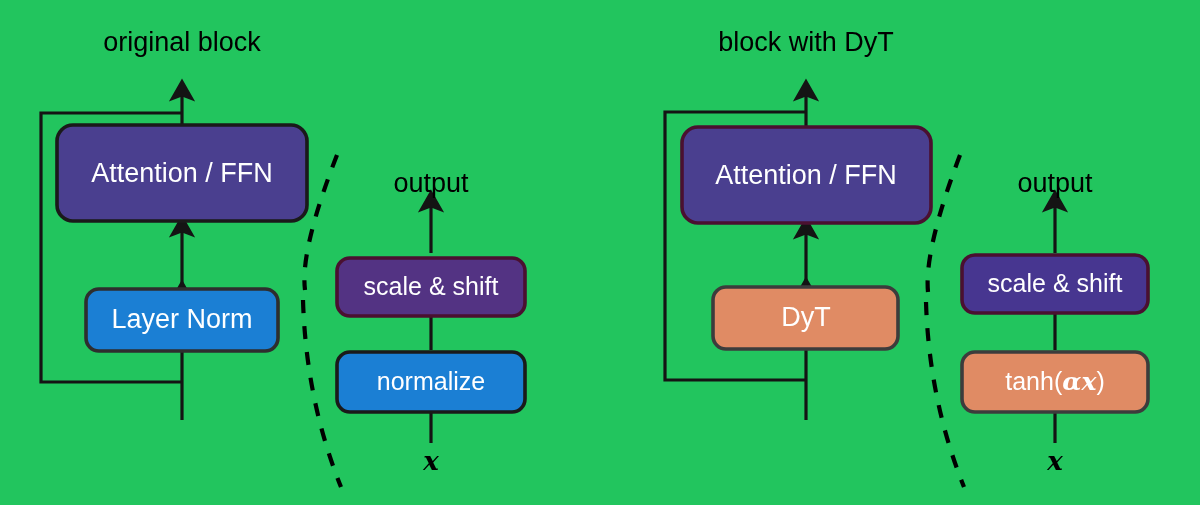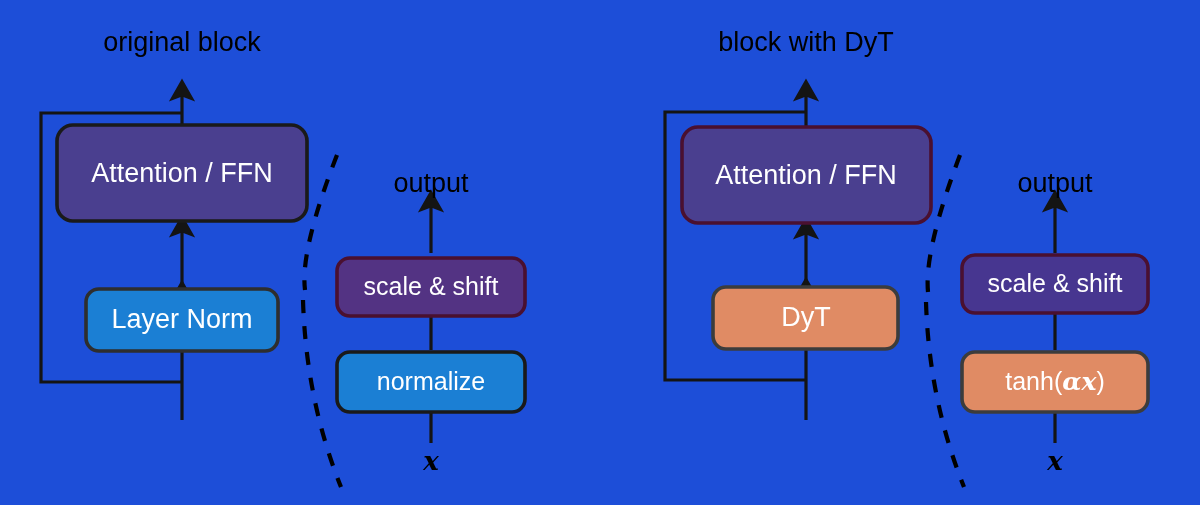--- a/index.html
+++ b/index.html
@@ -10,21 +10,21 @@
   body {
     width: 1200px;
     height: 505px;
     overflow: hidden;
     font-family: "Liberation Sans", sans-serif;
   }
   #stage {
     position: relative;
     width: 1200px;
     height: 505px;
-    background: #1d4ed8;
+    background: #22c55e;
   }
   svg#diagram {
     display: block;
     width: 1200px;
     height: 505px;
   }
   .blk-label {
     font-family: "Liberation Sans", sans-serif;
     font-size: 27px;
     fill: #ffffff;

